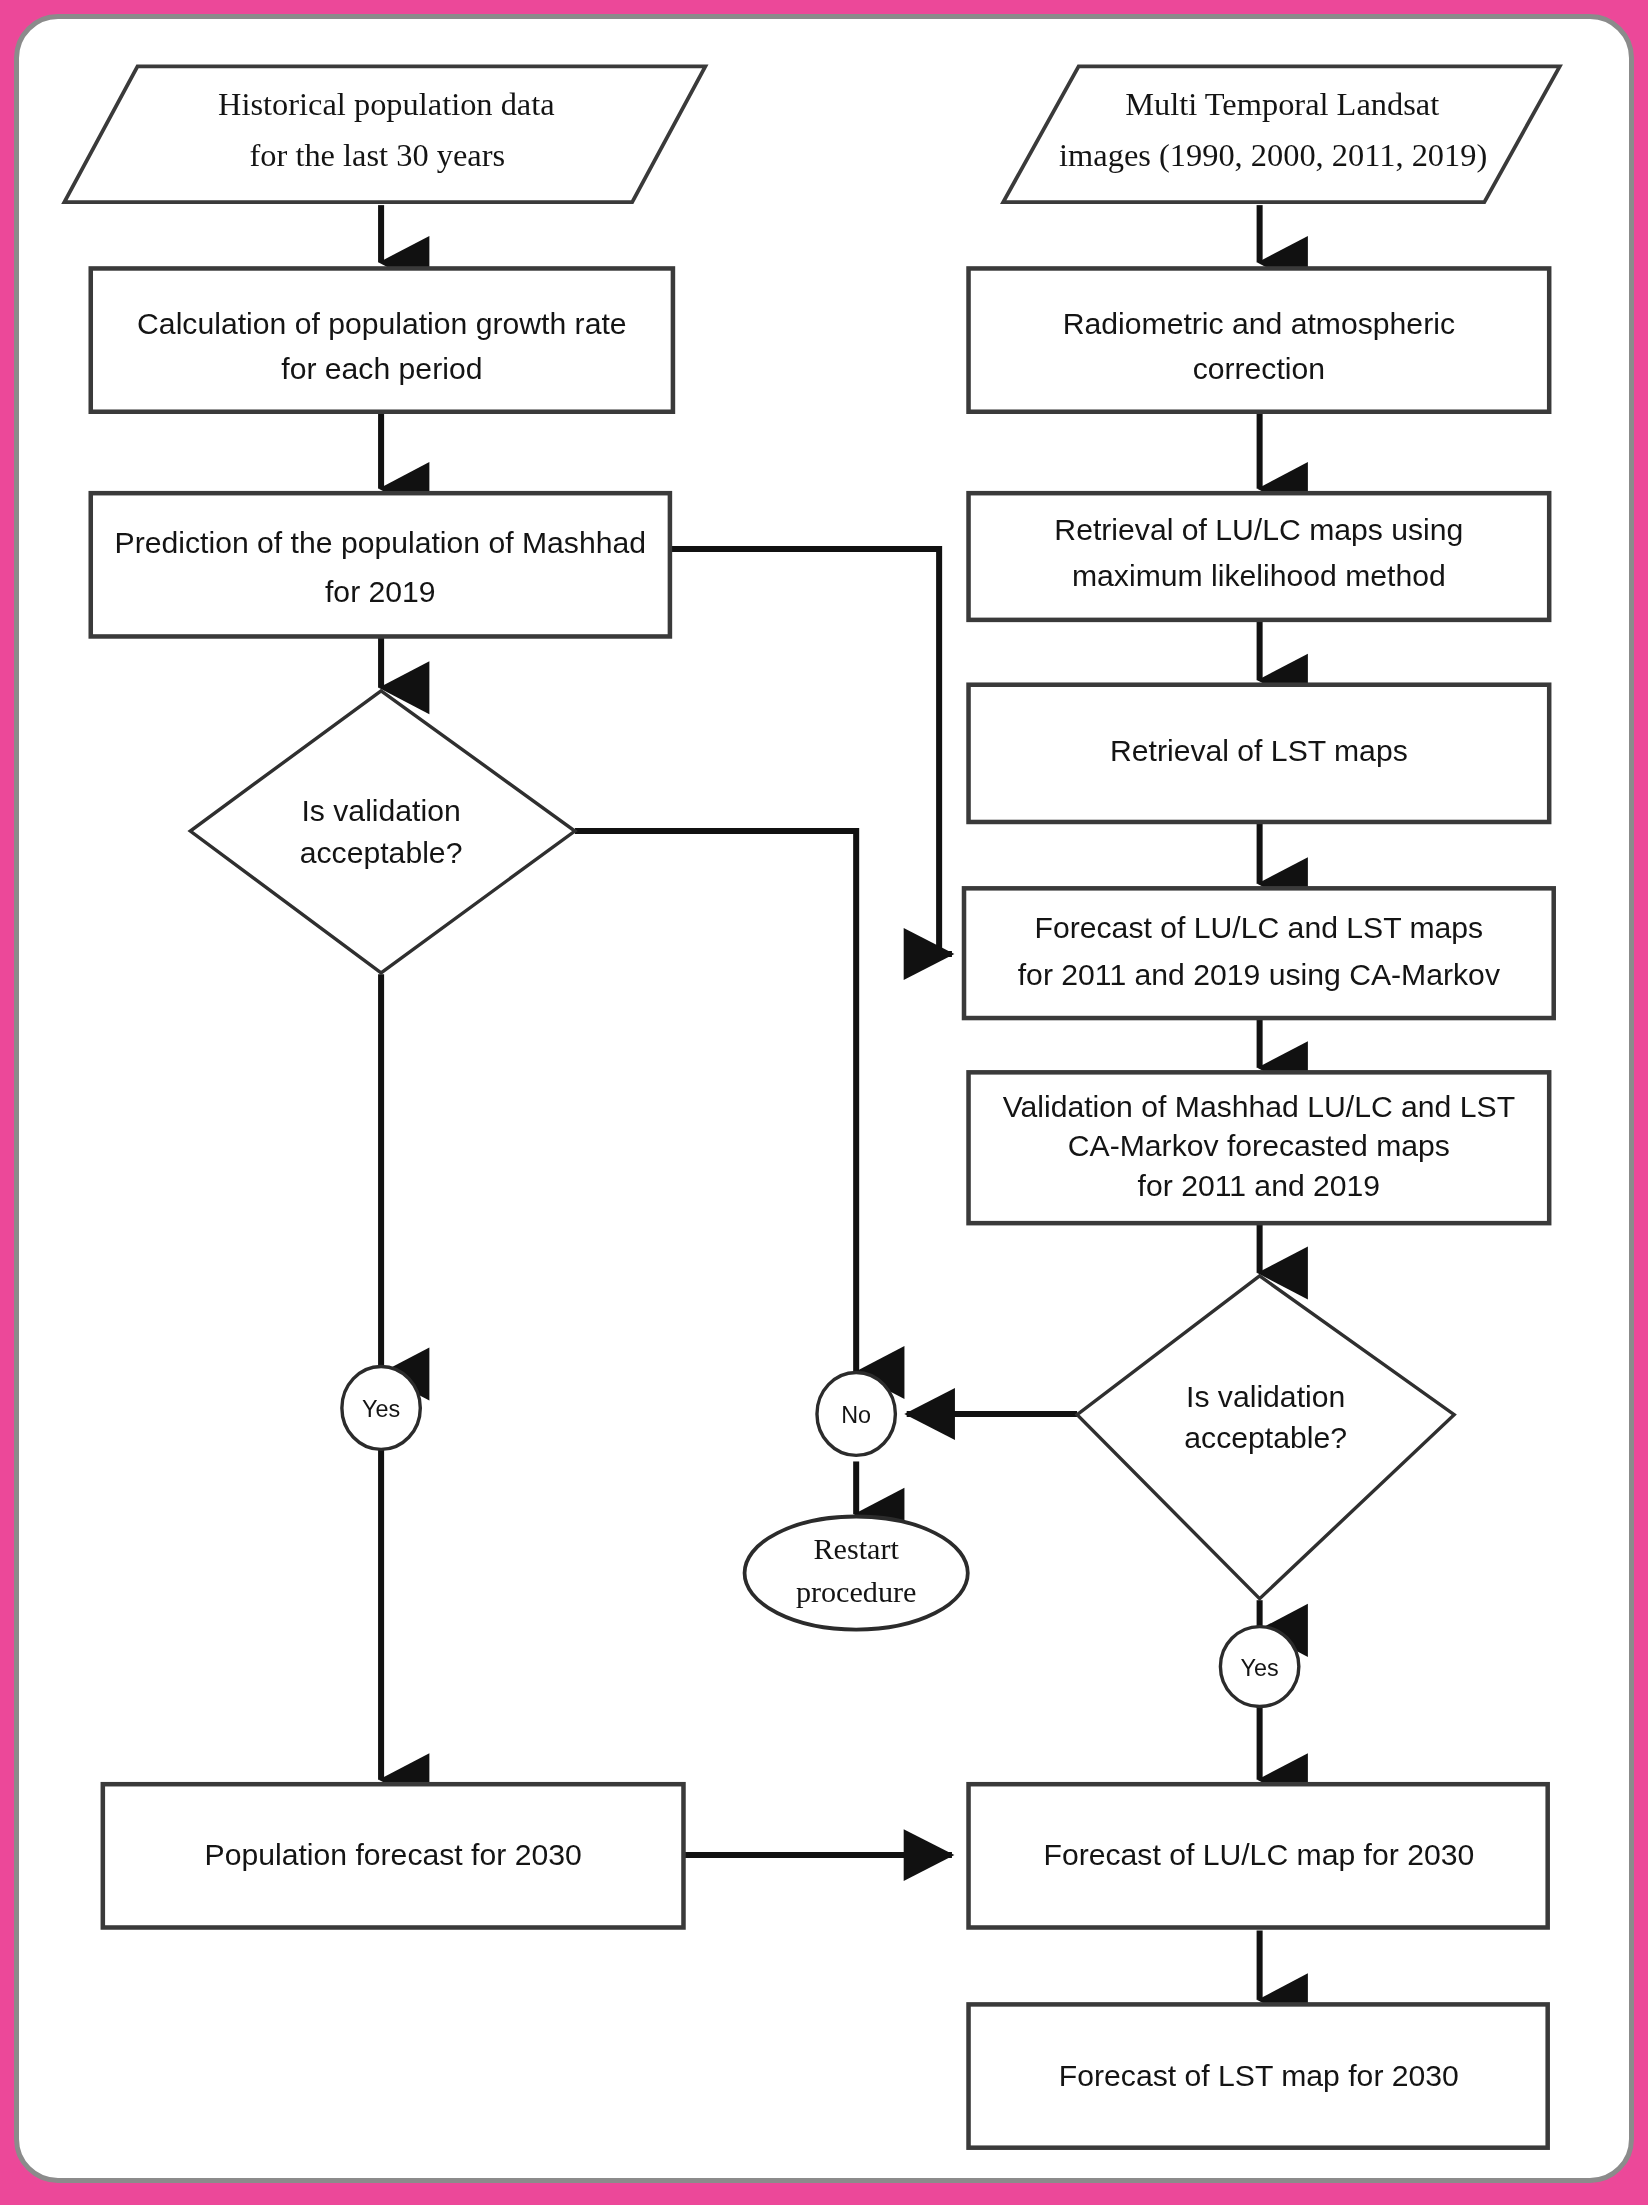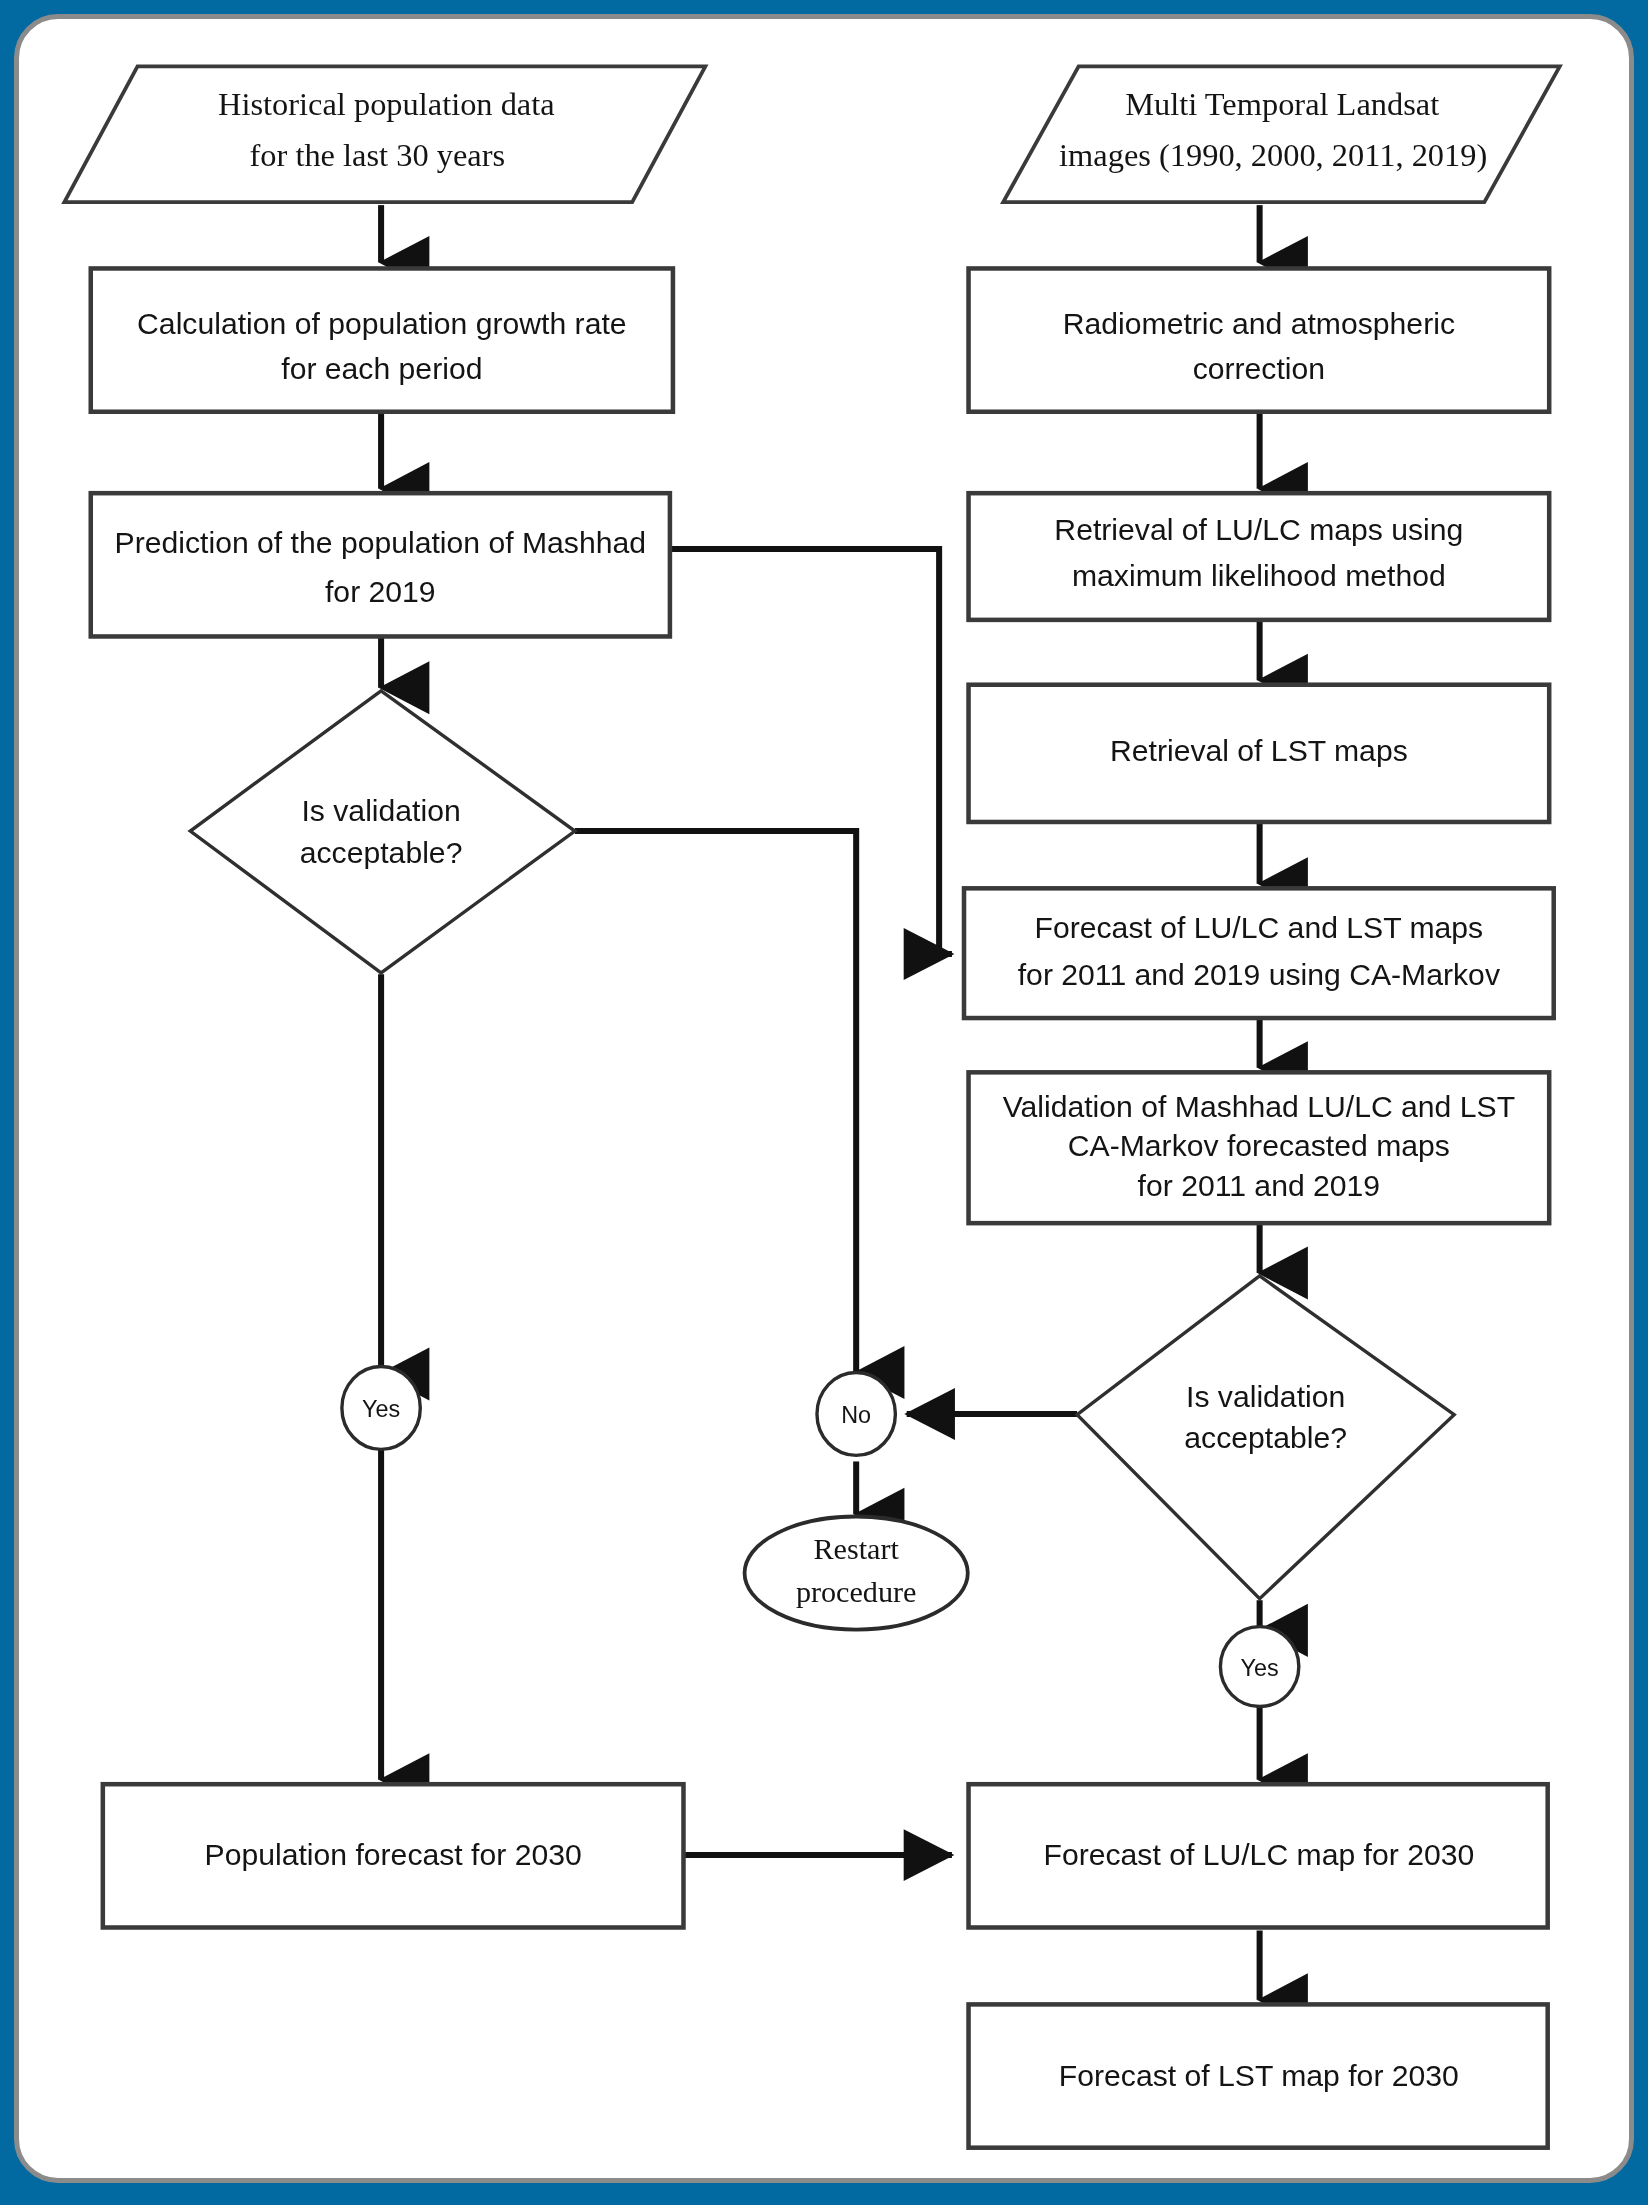--- a/index.html
+++ b/index.html
@@ -5,21 +5,21 @@
 <style>
   html, body {
     margin: 0;
     padding: 0;
     background: #ffffff;
   }
   #page {
     position: relative;
     width: 1649px;
     height: 2205px;
-    background: #0369a1;
+    background: #ec4899;
     overflow: hidden;
     font-family: "Liberation Sans", sans-serif;
   }
   #frame {
     position: absolute;
     left: 13.6px;
     top: 13.6px;
     width: 1620px;
     height: 2169px;
     border: 5.3px solid #8b8b8b;

